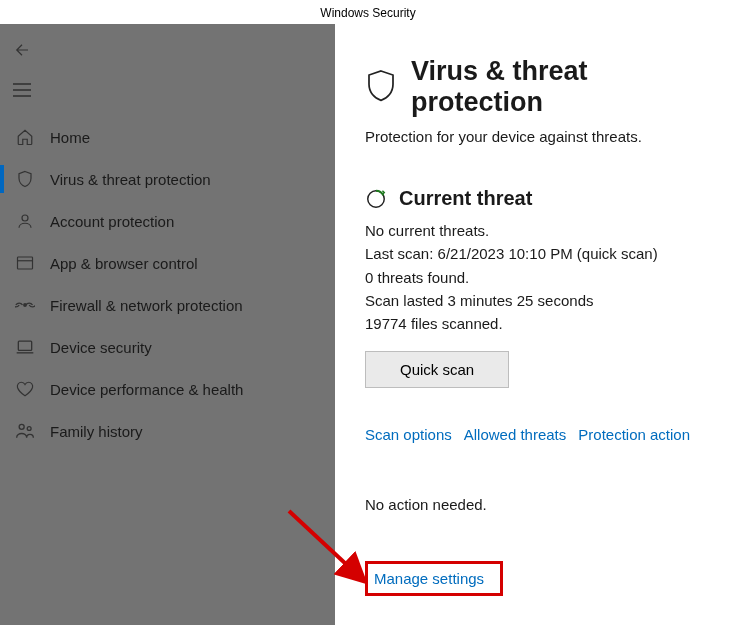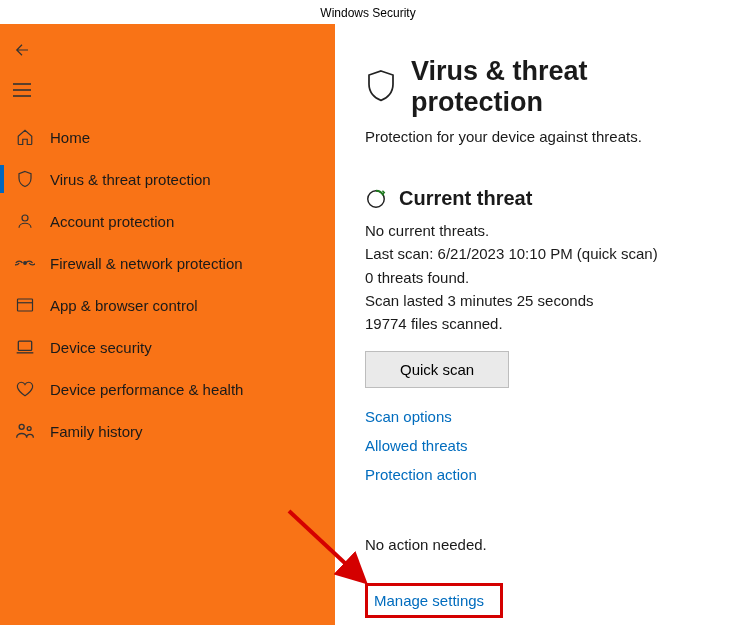--- a/index.html
+++ b/index.html
@@ -15,21 +15,21 @@
     .window-title {
       padding: 6px 12px 4px;
       font-size: 12px;
       color: #000;
       background: #fff;
       text-align: center;
     }
     .layout { display: flex; height: calc(100% - 24px); }
     .sidebar {
       width: 335px;
-      background: #f97316;
+      background: #737373;
       padding-top: 6px;
     }
     .icon-btn {
       width: 40px; height: 40px;
       display: flex; align-items: center; justify-content: center;
       margin-left: 2px;
       cursor: pointer;
     }
     .nav-list { margin-top: 6px; }
     .nav-item {
@@ -64,21 +64,21 @@
     .status-lines { margin-top: 9px; line-height: 1.55; font-size: 15px; }
     .btn-secondary {
       margin-top: 16px;
       border: 1px solid #bdbdbd;
       background: #eaeaea;
       padding: 9px 34px;
       font-size: 15px;
       cursor: pointer;
       font-family: inherit;
     }
-    .links { margin-top: 20px; display: flex; flex-direction: column; gap: 12px; }
+    .links { margin-top: 38px; display: flex; flex-direction: row; gap: 12px; }
     .link { color: #006cbe; font-size: 15px; cursor: pointer; width: fit-content; }
     .link.highlighted {
       border: 3px solid #d40000;
       padding: 6px 16px 6px 6px;
       margin-top: 6px;
     }
     .section2 { margin-top: 50px; }
     .arrow-annotation {
       position: absolute;
       left: 284px; top: 506px;
@@ -131,35 +131,35 @@
         <span class="ni-icon">
           <svg width="18" height="18" viewBox="0 0 24 24" fill="none" stroke="#333" stroke-width="1.6">
               <circle cx="12" cy="8" r="4"></circle>
               <path d="M4 21c0-4 4-6 8-6s8 2 8 6"></path>
             </svg>
         </span>
         <span class="ni-label">Account protection</span>
       </div>
       <div class="nav-item">
         <span class="ni-icon">
+          <svg width="18" height="16" viewBox="0 0 24 20" fill="none" stroke="#333" stroke-width="1.6">
+              <rect x="2" y="2" width="20" height="16" rx="1"></rect>
+              <line x1="2" y1="7" x2="22" y2="7"></line>
+            </svg>
+        </span>
+        <span class="ni-label">App &amp; browser control</span>
+      </div>
+      <div class="nav-item">
+        <span class="ni-icon">
           <svg width="20" height="16" viewBox="0 0 24 18" fill="none" stroke="#333" stroke-width="1.6">
               <path d="M2 9c2-3 6-3 8 0M14 9c2-3 6-3 8 0M6 9c-2 3-6 3-8 0M18 9c2 3 6 3 8 0" transform="translate(-1,0)"></path>
               <circle cx="12" cy="9" r="1.5" fill="#333"></circle>
             </svg>
         </span>
         <span class="ni-label">Firewall &amp; network protection</span>
-      </div>
-      <div class="nav-item">
-        <span class="ni-icon">
-          <svg width="18" height="16" viewBox="0 0 24 20" fill="none" stroke="#333" stroke-width="1.6">
-              <rect x="2" y="2" width="20" height="16" rx="1"></rect>
-              <line x1="2" y1="7" x2="22" y2="7"></line>
-            </svg>
-        </span>
-        <span class="ni-label">App &amp; browser control</span>
       </div>
       <div class="nav-item">
         <span class="ni-icon">
           <svg width="20" height="16" viewBox="0 0 24 18" fill="none" stroke="#333" stroke-width="1.6">
               <rect x="4" y="2" width="16" height="11" rx="1"></rect>
               <path d="M2 16h20"></path>
             </svg>
         </span>
         <span class="ni-label">Device security</span>
       </div>

